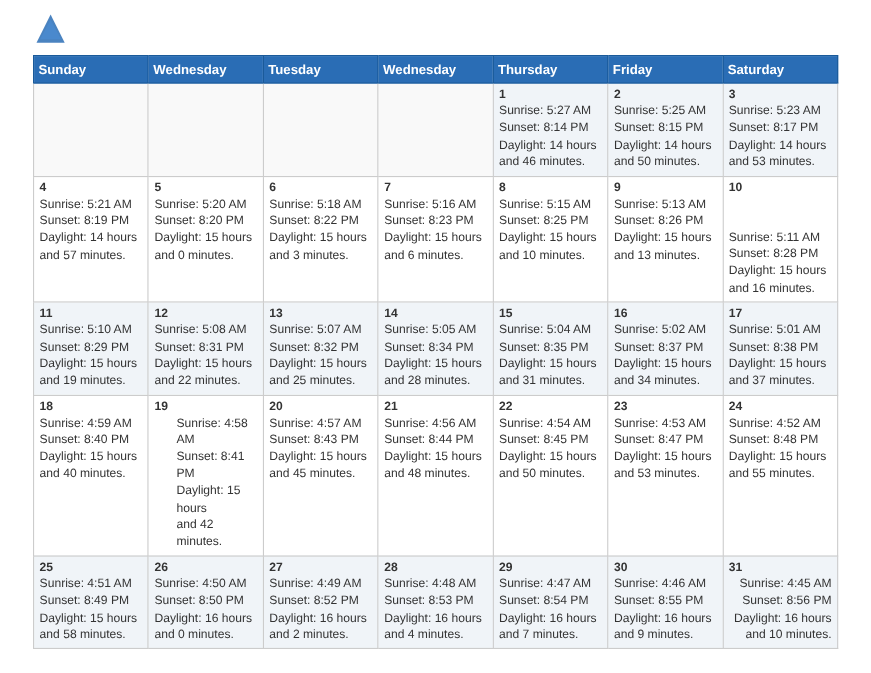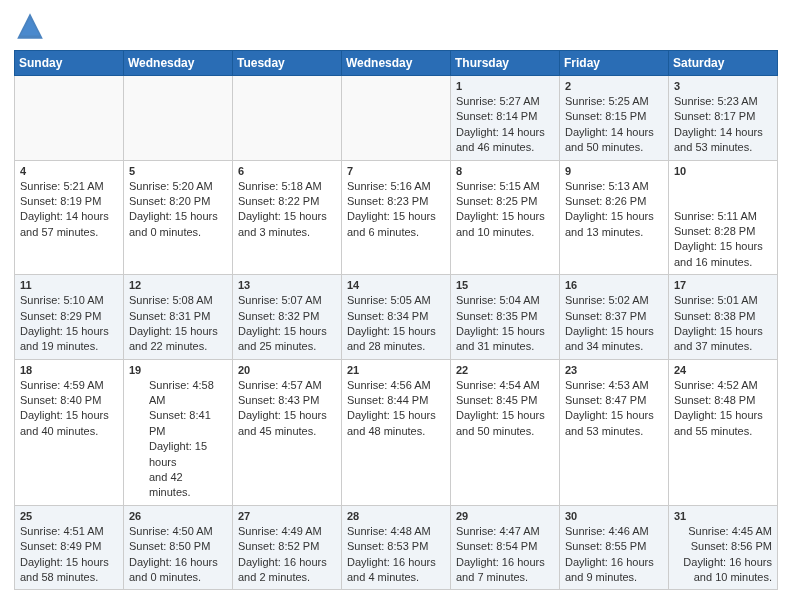--- a/index.html
+++ b/index.html
@@ -6,21 +6,21 @@
     body {
       width: 792px;
       height: 612px;
       font-family: Arial, sans-serif;
       background: #fff;
       overflow: hidden;
     }
     .page {
       width: 792px;
       height: 612px;
-      padding: 10px 14px;
+      padding: 10px 30px;
     }
     .header {
       display: flex;
       justify-content: space-between;
       align-items: flex-start;
       margin-bottom: 8px;
     }
     .logo {
       display: flex;
       align-items: center;

